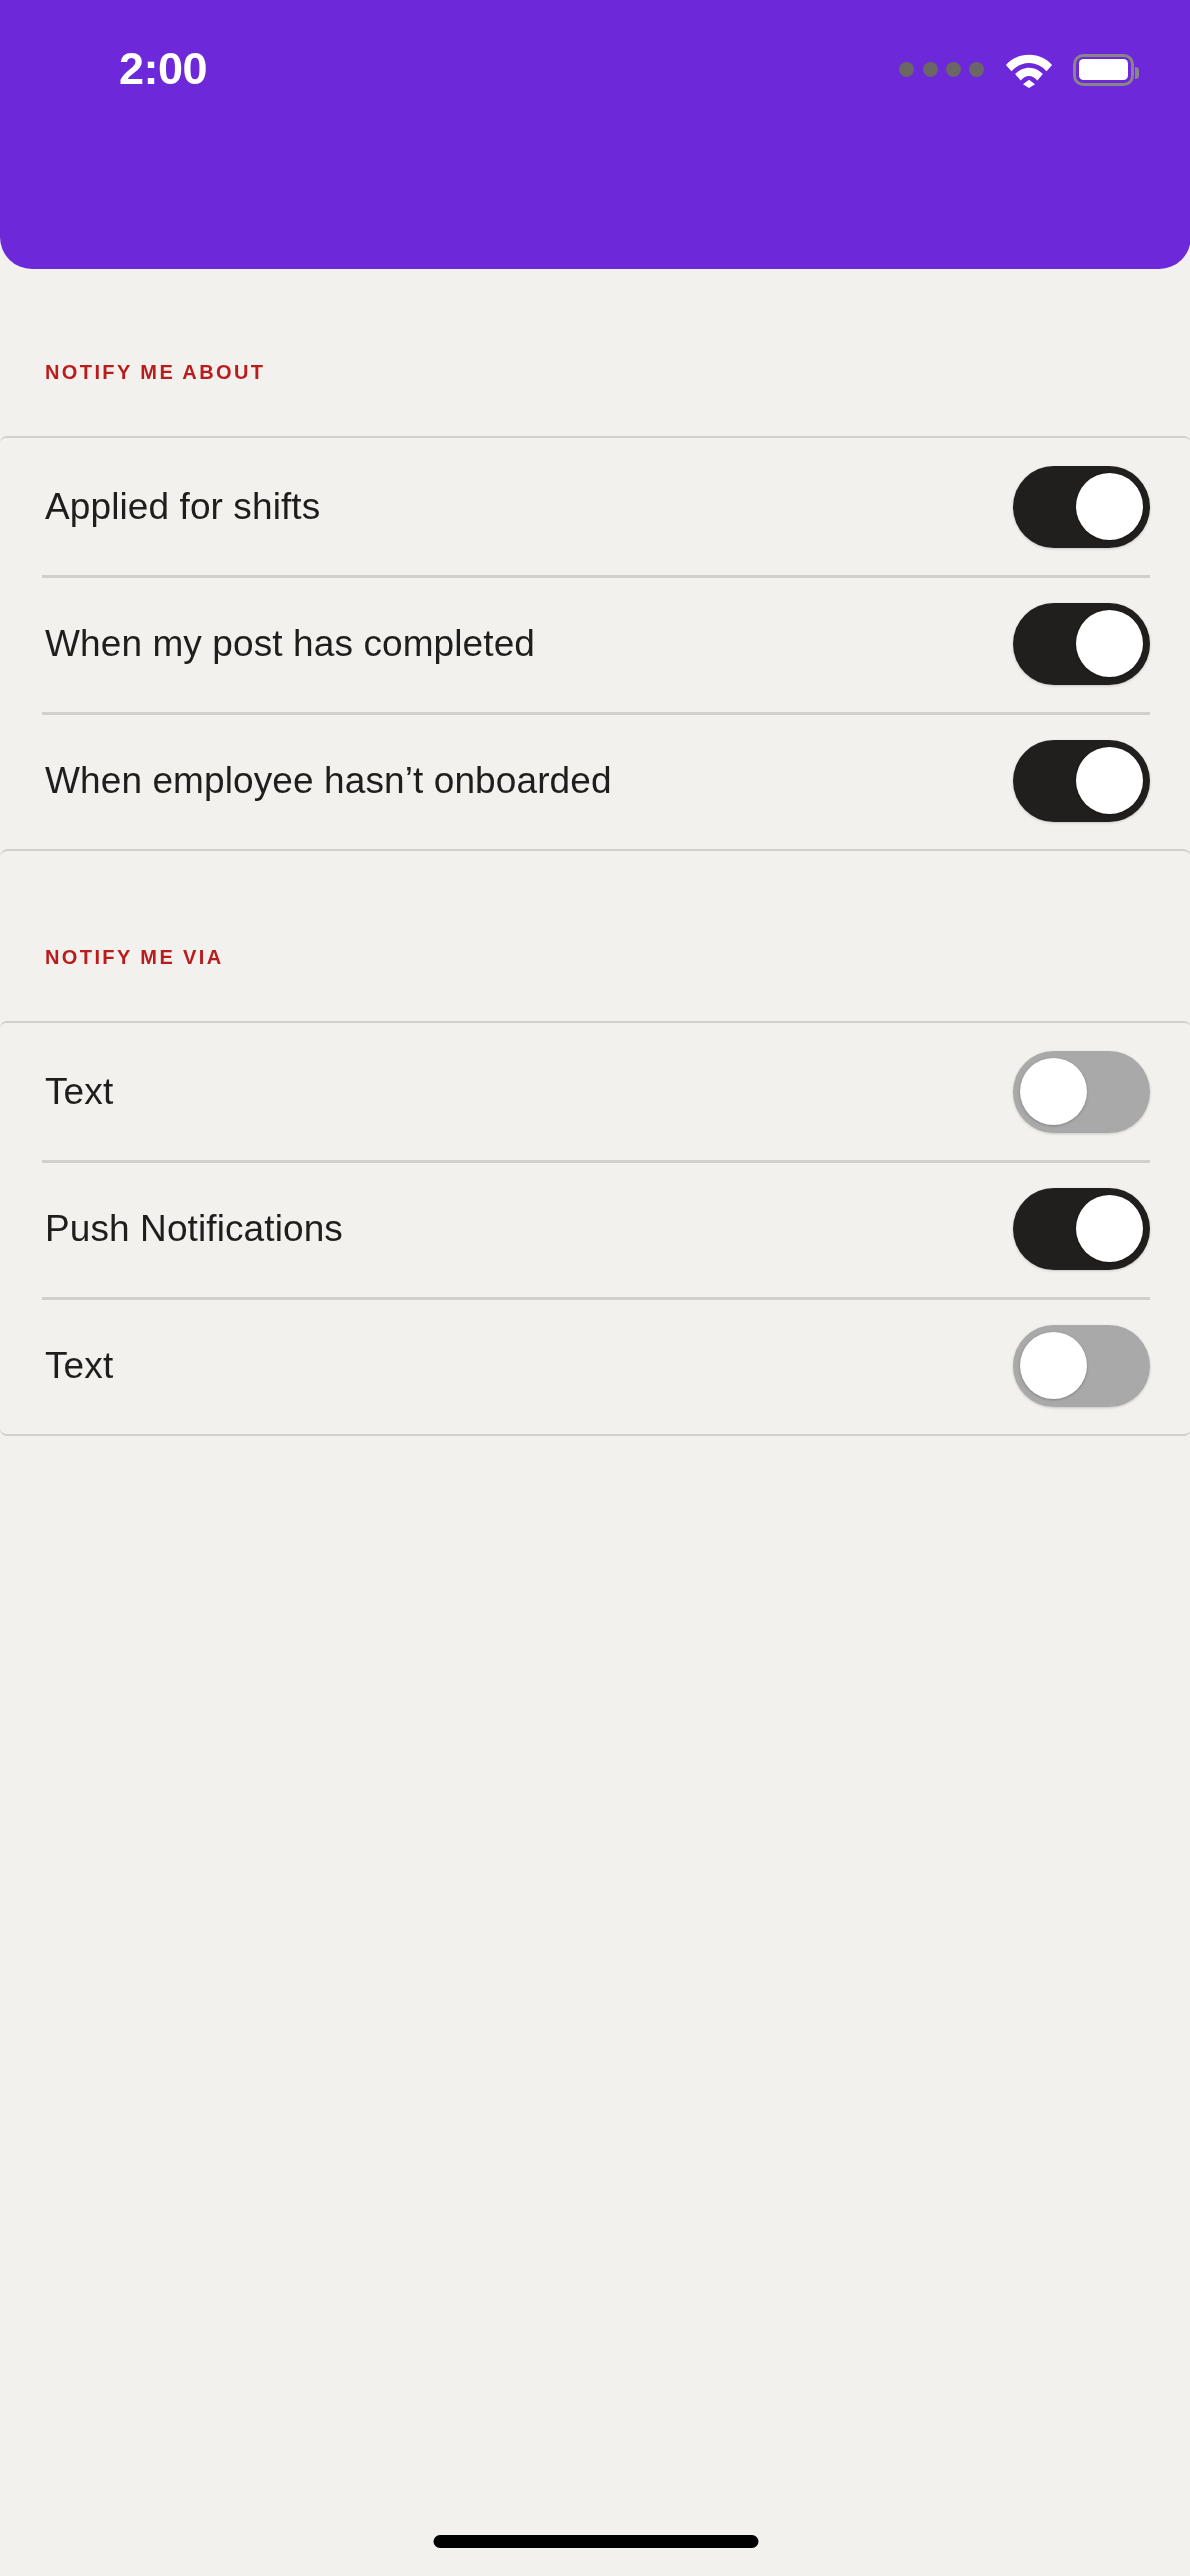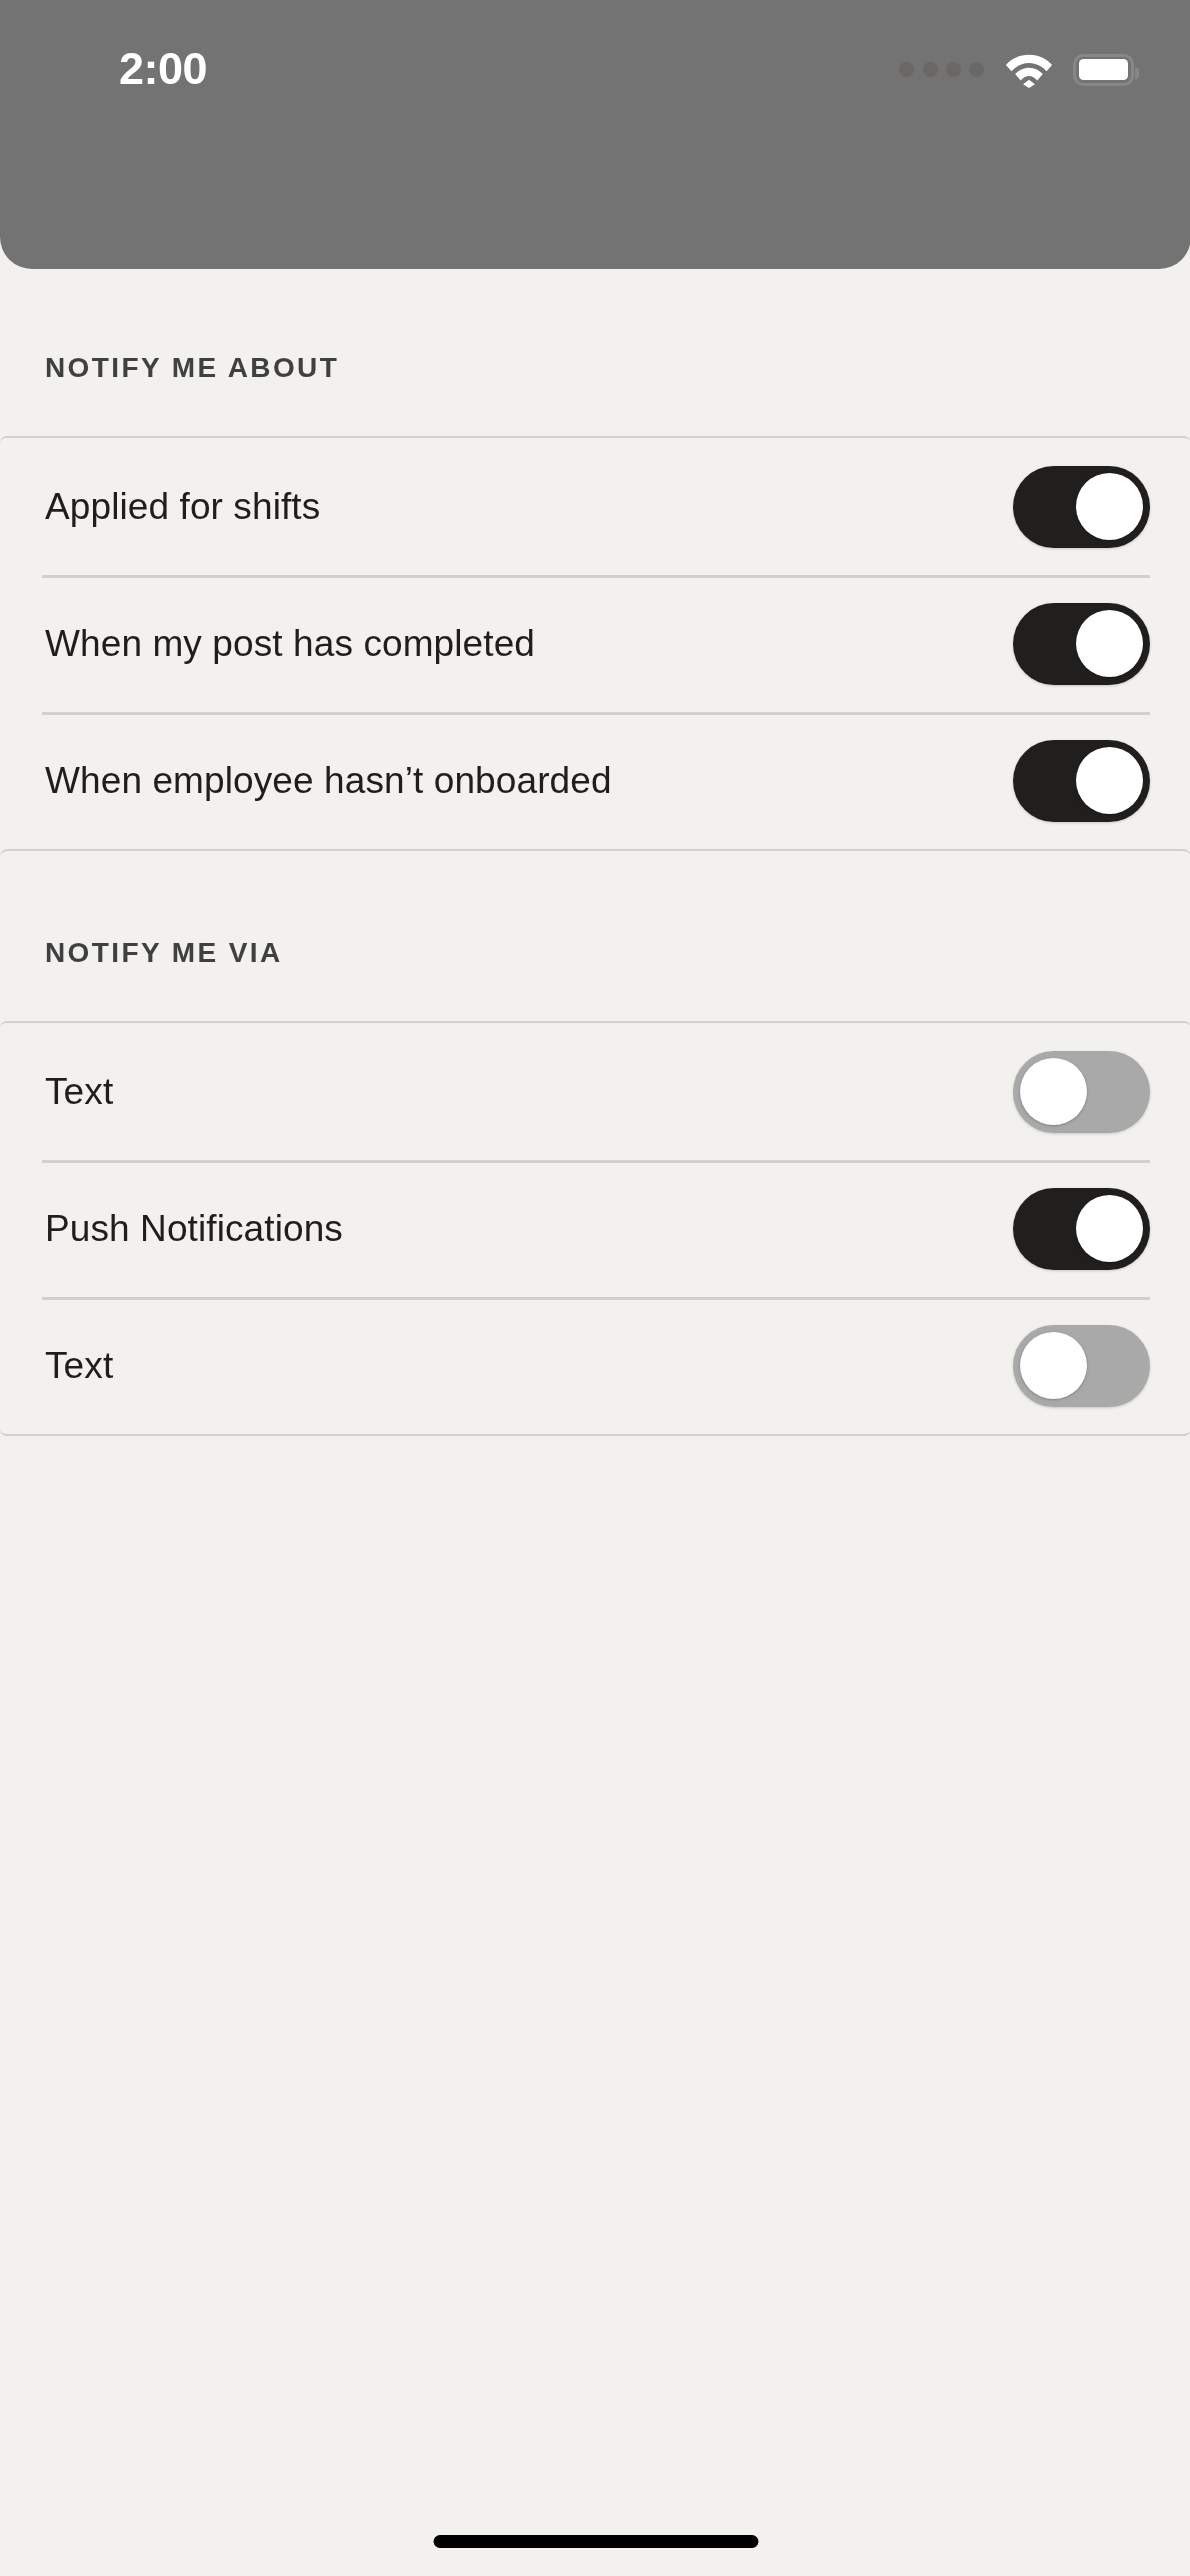--- a/index.html
+++ b/index.html
@@ -7,21 +7,21 @@
     width:1191px; height:2576px;
     background:#F2F1EE;
     font-family:"Liberation Sans", sans-serif;
     overflow:hidden;
   }
   .phone { position:relative; width:1191px; height:2576px; background:#F2F1EE; }
 
   
   .header {
     position:absolute; top:0; left:0; width:1191px; height:269px;
-    background:#737373;
+    background:#6d28d9;
     border-bottom-left-radius:32px; border-bottom-right-radius:32px;
   }
   .statusbar {
     position:absolute; top:0; left:0; width:1191px; height:130px;
   }
   .status-time {
     position:absolute; left:119px; top:46px;
     color:#FFFFFF; font-size:45px; font-weight:700;
     letter-spacing:-0.5px; line-height:1;
     font-family:"Liberation Sans", sans-serif;
@@ -70,21 +70,21 @@
 
   
   .list { position:absolute; left:0; top:269px; width:1191px; }
 
   .section-head {
     height:167px; position:relative;
     display:flex; align-items:center;
   }
   .section-head .label {
     position:absolute; left:45px; bottom:52px;
-    font-size:28px; font-weight:700; color:#404040;
+    font-size:20px; font-weight:700; color:#b91c1c;
     letter-spacing:2.4px;
     font-family:"Liberation Sans", sans-serif;
   }
   .section-head.first { height:167px; }
   .section-head.second { height:172px; border-top:2.8px solid #D3D0CB;border-radius:8px; }
 
   .rows { position:relative; border-top:2.8px solid #D3D0CB;border-radius:7px; }
   .rows.last { border-bottom:2.8px solid #D3D0CB; }
 
   .row {

